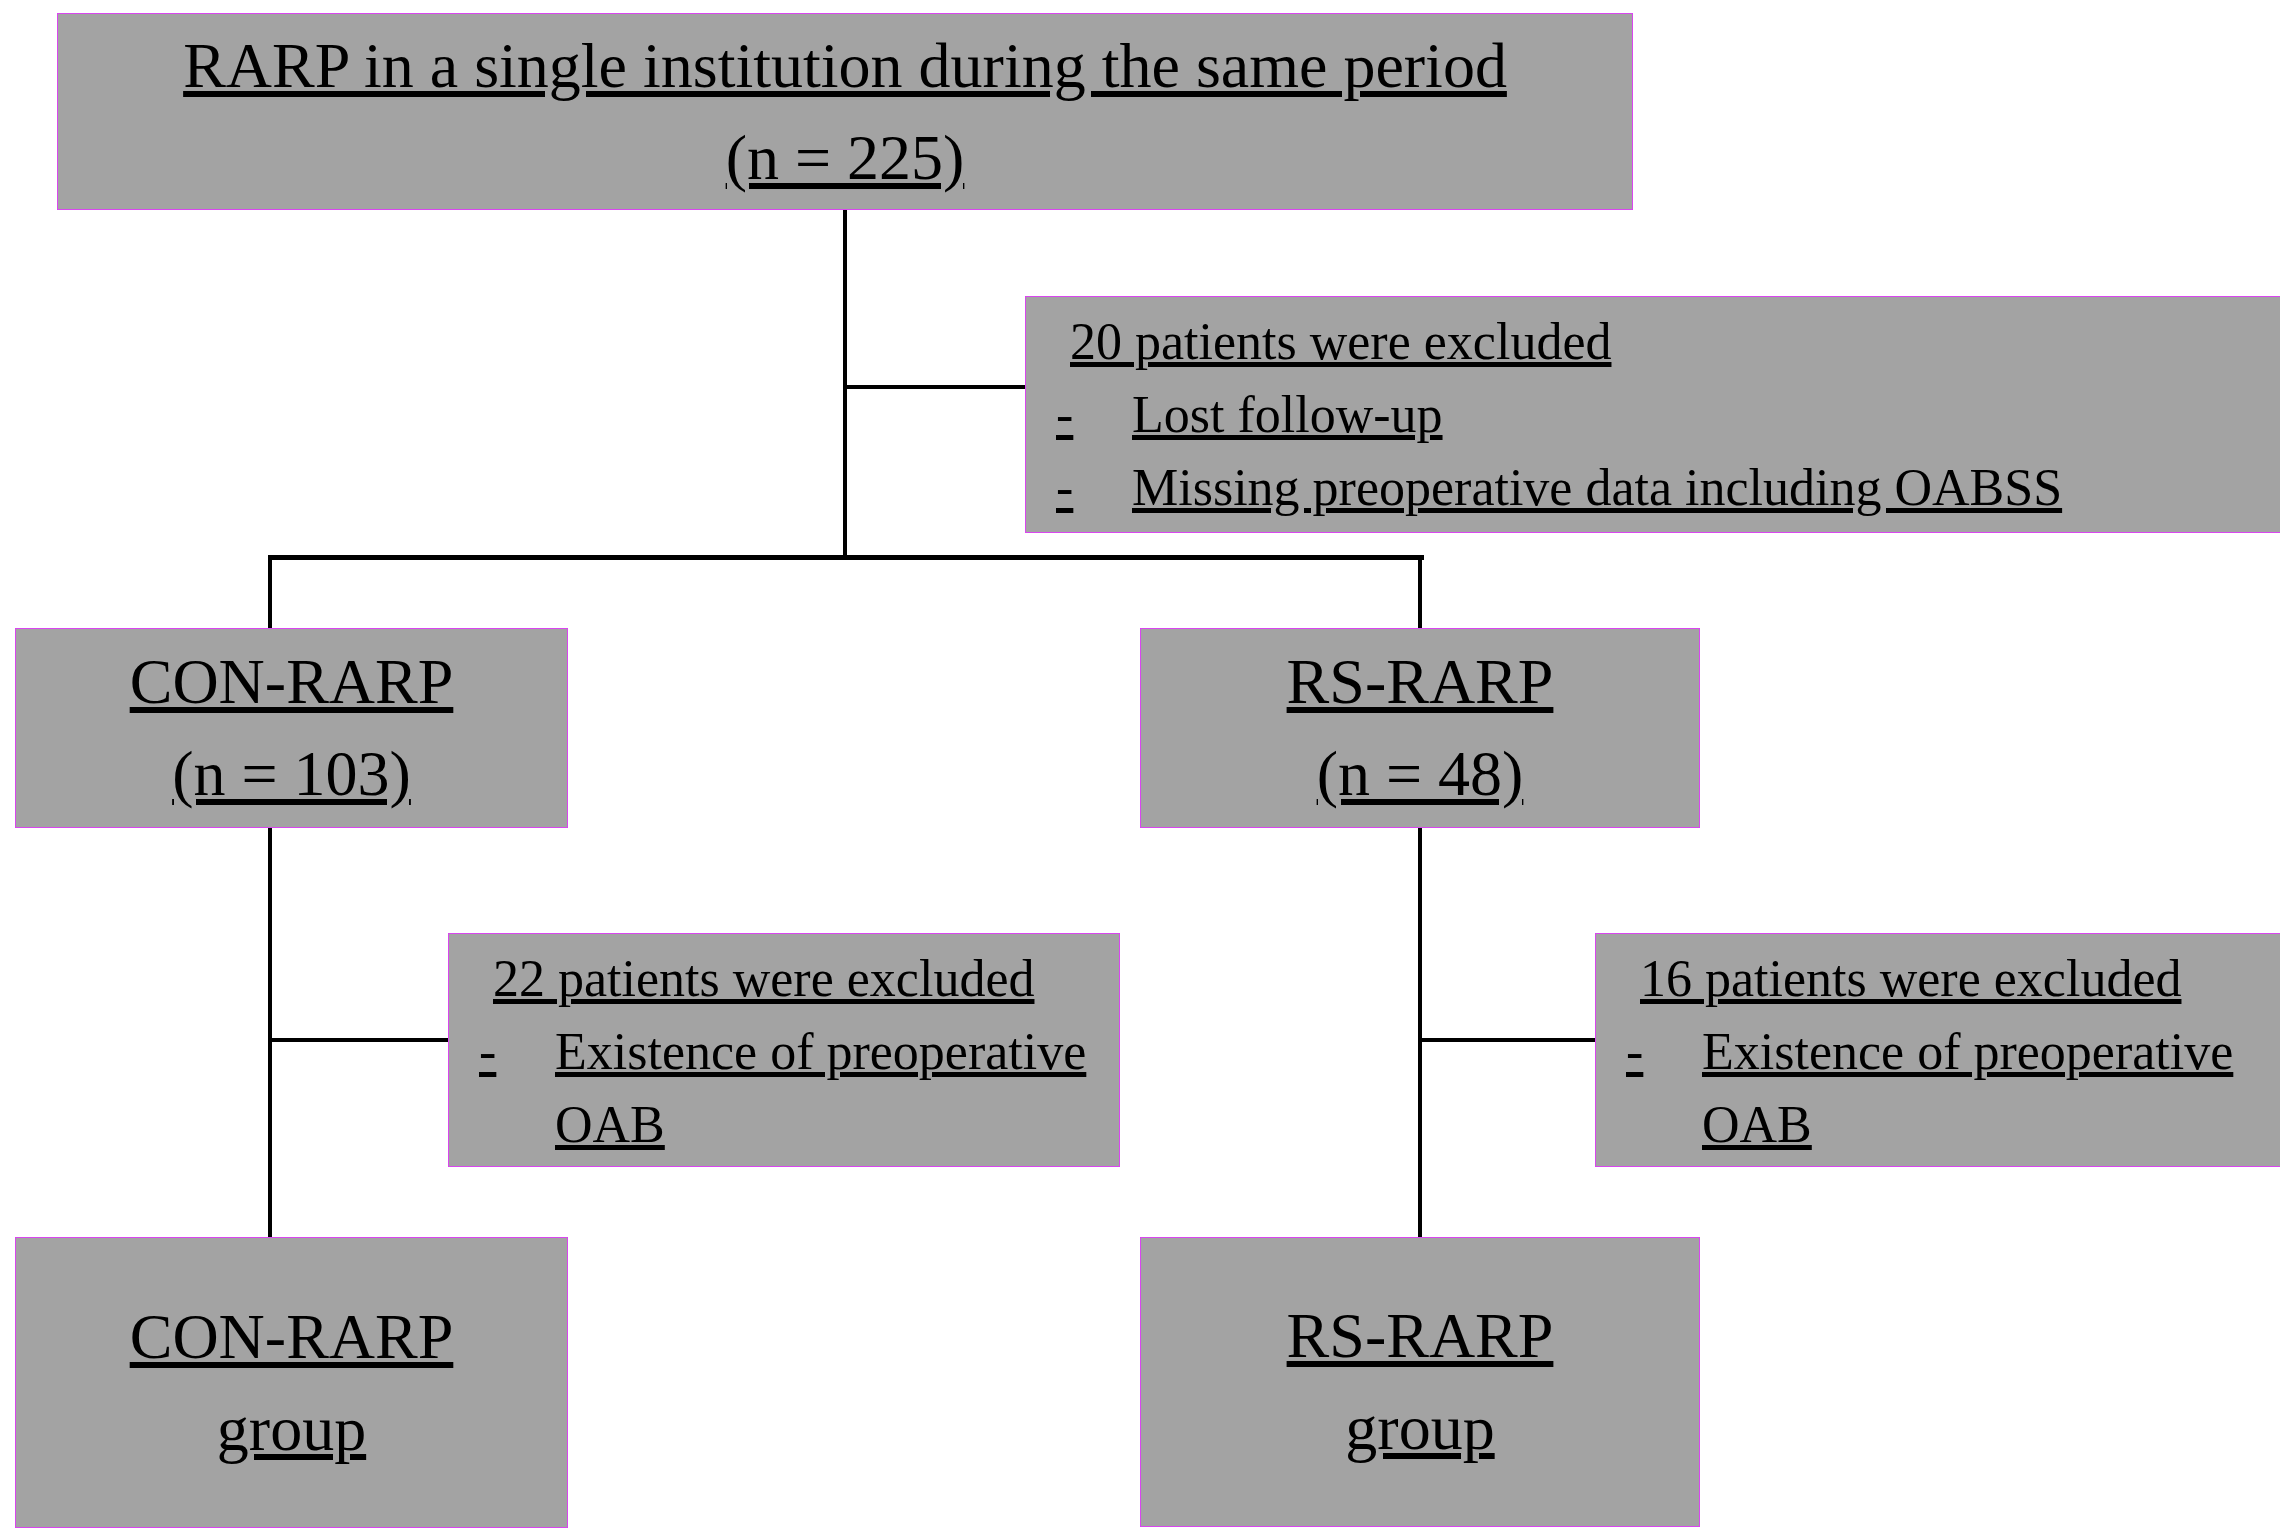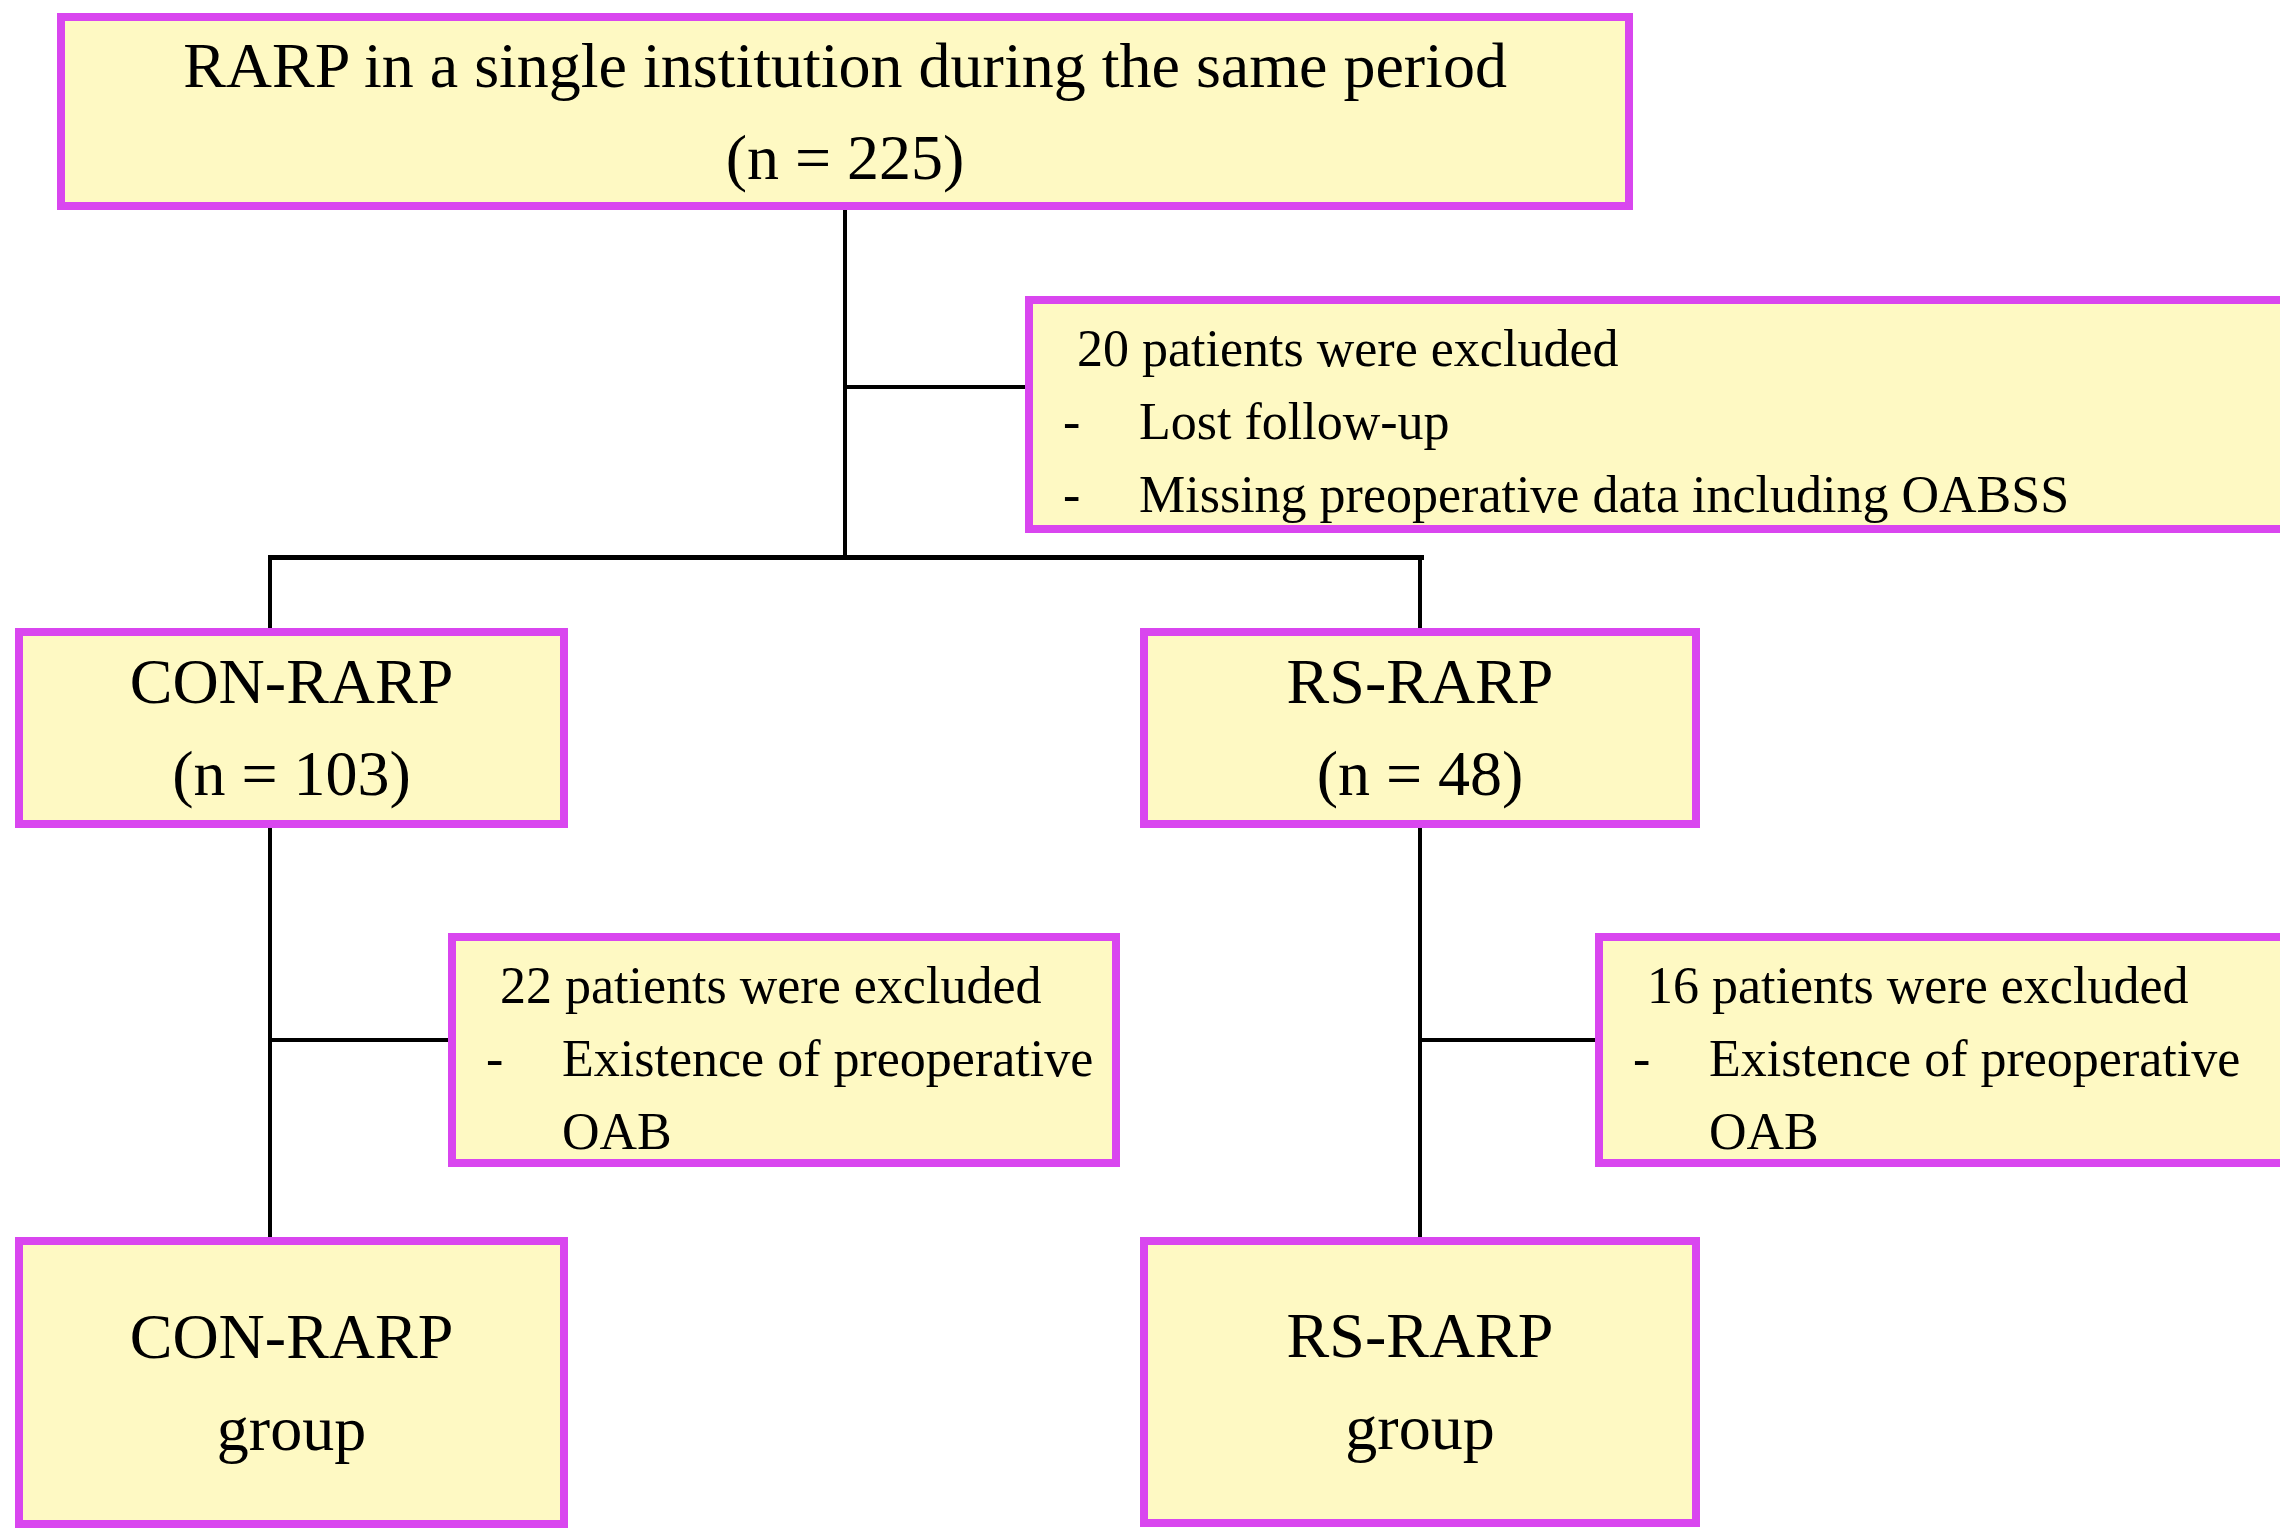--- a/index.html
+++ b/index.html
@@ -7,23 +7,24 @@
     position: relative;
     width: 2280px;
     height: 1539px;
     background: #ffffff;
     font-family: "Liberation Serif", "DejaVu Serif", serif;
     color: #000000;
     overflow: hidden;
   }
   .box {
     position: absolute;
-    background: #fef9c3;
-    border: 8px solid #d946ef;
+    background: #a3a3a3;
+    border: 1px solid #d946ef;
     box-sizing: border-box;
+    text-decoration: underline;
   }
   .center-box {
     display: flex;
     flex-direction: column;
     justify-content: center;
     align-items: center;
     text-align: center;
   }
   .bline {
     font-size: 64px;

